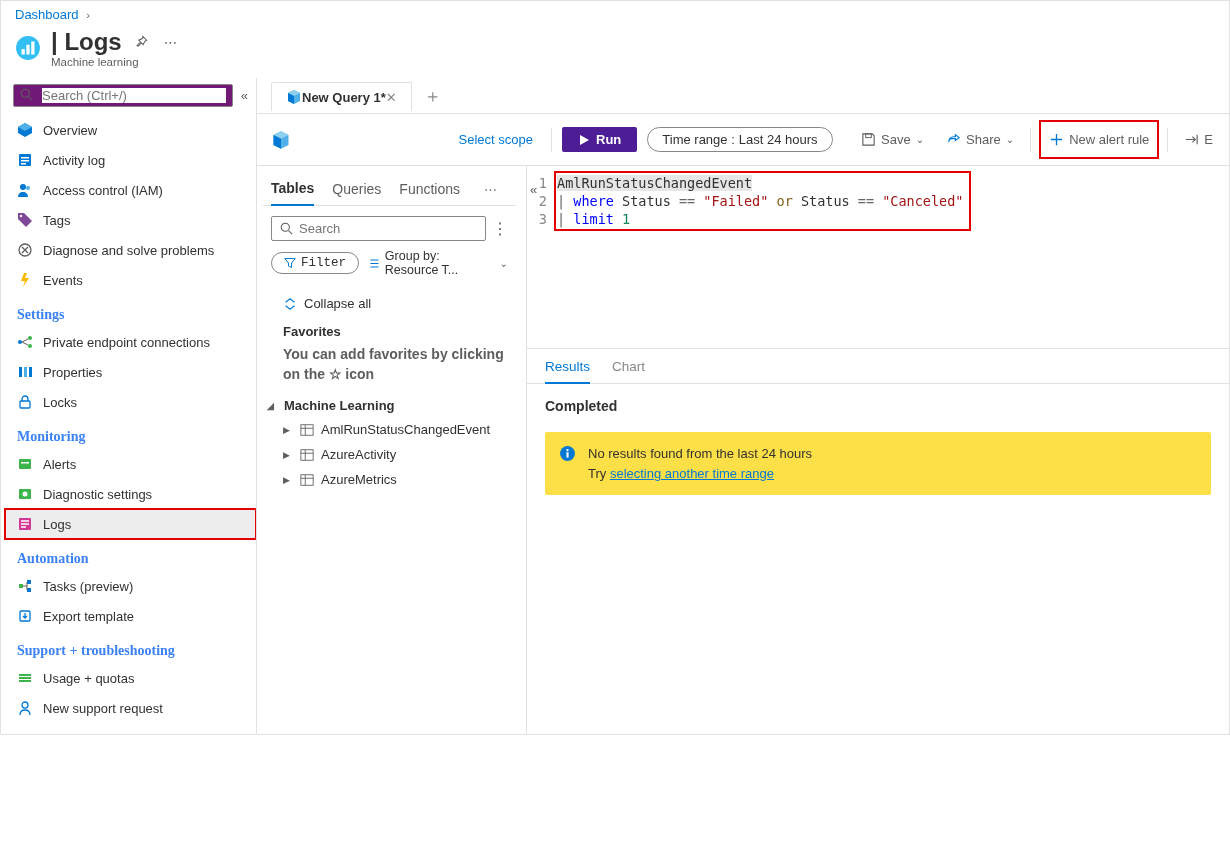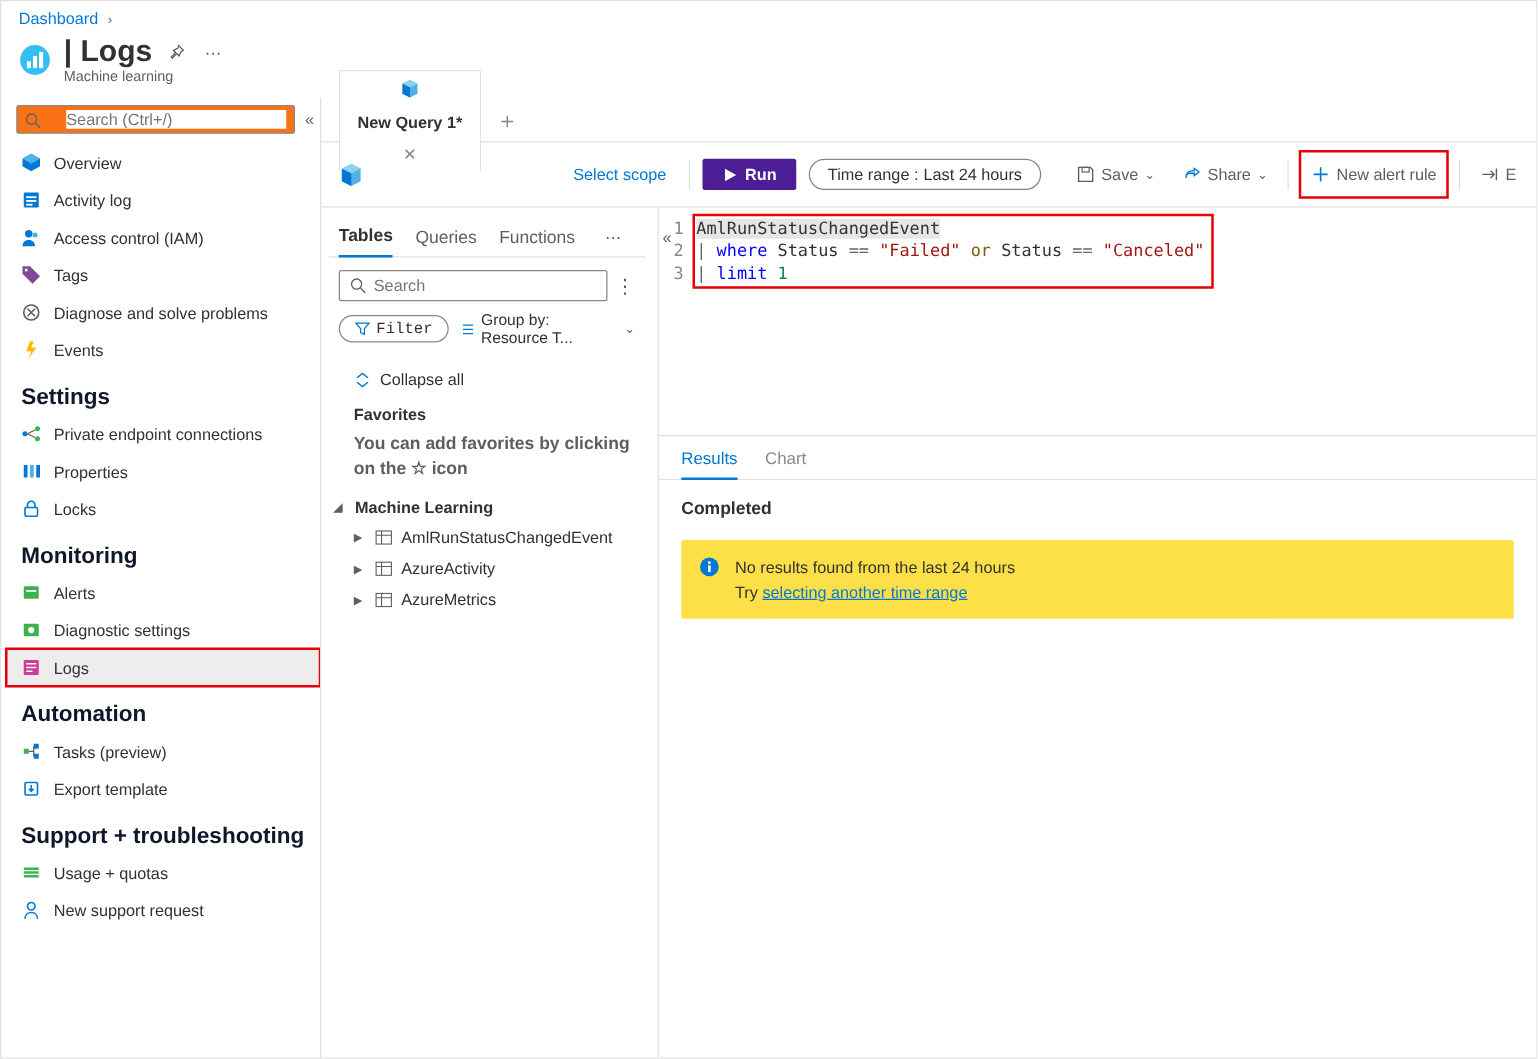--- a/index.html
+++ b/index.html
@@ -1,17 +1,17 @@
 <!DOCTYPE html>
 <html><head>
 <meta charset="utf-8">
 <style>
   * { box-sizing: border-box; margin: 0; padding: 0; }
   body { font-family: "Segoe UI", -apple-system, sans-serif; font-size: 13px; color: #323130; background: #fff; overflow: hidden; }
-  .app { width: 1230px; height: 847px; display: flex; flex-direction: column; position: relative; border: 1px solid #e1e1e1; }
+  .app { width: 1230px; height: 735px; display: flex; flex-direction: column; position: relative; border: 1px solid #e1e1e1; }
 
   
   .breadcrumb { padding: 6px 14px 2px; font-size: 13px; }
   .breadcrumb a { color: #0078d4; text-decoration: none; }
   .breadcrumb .sep { color: #666; margin: 0 4px; font-size: 11px; }
 
   
   .header { display: flex; align-items: center; padding: 4px 14px 10px; gap: 10px; }
   .hdr-icon { width: 26px; height: 26px; }
   .hdr-title-wrap { display: flex; flex-direction: column; }
@@ -19,35 +19,35 @@
   .hdr-title { font-size: 24px; font-weight: 600; color: #323130; }
   .hdr-sub { font-size: 11.5px; color: #605e5c; }
   .hdr-btn { background: none; border: none; cursor: pointer; color: #605e5c; padding: 4px; }
 
   
   .body { flex: 1; display: flex; min-height: 0; }
 
   
   .sidebar { width: 256px; border-right: 1px solid #e1e1e1; display: flex; flex-direction: column; padding: 6px 0 0 4px; overflow-y: auto; }
   .side-search-row { display: flex; align-items: center; gap: 8px; padding: 0 8px 8px 8px; }
-  .side-search { flex: 1; display: flex; align-items: flex-end; border: 1px solid #8a8886; border-radius: 2px; padding: 3px 6px; gap: 20px; background: #f97316; }
+  .side-search { flex: 1; display: flex; align-items: flex-start; border: 1px solid #8a8886; border-radius: 2px; padding: 3px 6px; gap: 9px; background: #701a75; }
   .side-search input { border: none; outline: none; flex: 1; font-size: 13px; }
   .collapse-ic { color: #605e5c; cursor: pointer; font-size: 13px; }
   .nav-item { display: flex; align-items: center; gap: 10px; padding: 7px 8px 7px 12px; cursor: pointer; font-size: 13px; color: #323130; }
   .nav-item.selected { background: #ededed; }
   .nav-item .ic { width: 16px; height: 16px; flex-shrink: 0; display: inline-flex; align-items: center; justify-content: center; }
-  .nav-section { font-size: 18px; font-weight: 600; color: #0f172a; padding: 12px 8px 4px 12px; }
+  .nav-section { font-size: 14px; font-weight: 600; color: #3b82f6; padding: 12px 8px 4px 12px; font-family: Liberation Serif, serif; }
   .red-box { outline: 2px solid #e60000; outline-offset: -1px; }
 
   
   .main { flex: 1; display: flex; flex-direction: column; min-width: 0; }
 
   
   .qtab-row { display: flex; align-items: center; border-bottom: 1px solid #e1e1e1; padding-left: 14px; height: 36px; }
-  .qtab { display: flex; align-items: center; gap: 11px; padding: 6px 14px; border: 1px solid #e1e1e1; border-bottom: none; background: #fff; border-radius: 2px 2px 0 0; margin-bottom: -1px; cursor: pointer; flex-direction: column; }
+  .qtab { display: flex; align-items: flex-end; gap: 0; padding: 6px 14px; border: 1px solid #e1e1e1; border-bottom: none; background: #fff; border-radius: 2px 2px 0 0; margin-bottom: -1px; cursor: pointer; }
   .qtab .cube-ic { width: 16px; height: 16px; }
   .qtab-name { font-weight: 600; }
   .qtab-close { color: #888; font-size: 13px; cursor: pointer; }
   .qtab-add { margin-left: 12px; color: #888; font-size: 18px; cursor: pointer; }
 
   
   .toolbar { display: flex; align-items: center; padding: 8px 14px; gap: 10px; border-bottom: 1px solid #e1e1e1; }
   .tool-scope { color: #0078d4; cursor: pointer; margin-left: auto; margin-right: 8px; font-size: 13px; }
   .tool-scope-wrap { display: flex; align-items: center; gap: 10px; flex: 0 0 270px; justify-content: center; }
   .run-btn { background: #4c1d95; color: #fff; border: none; border-radius: 2px; padding: 5px 16px; font-size: 13px; font-weight: 600; cursor: pointer; display: flex; align-items: center; gap: 6px; }

